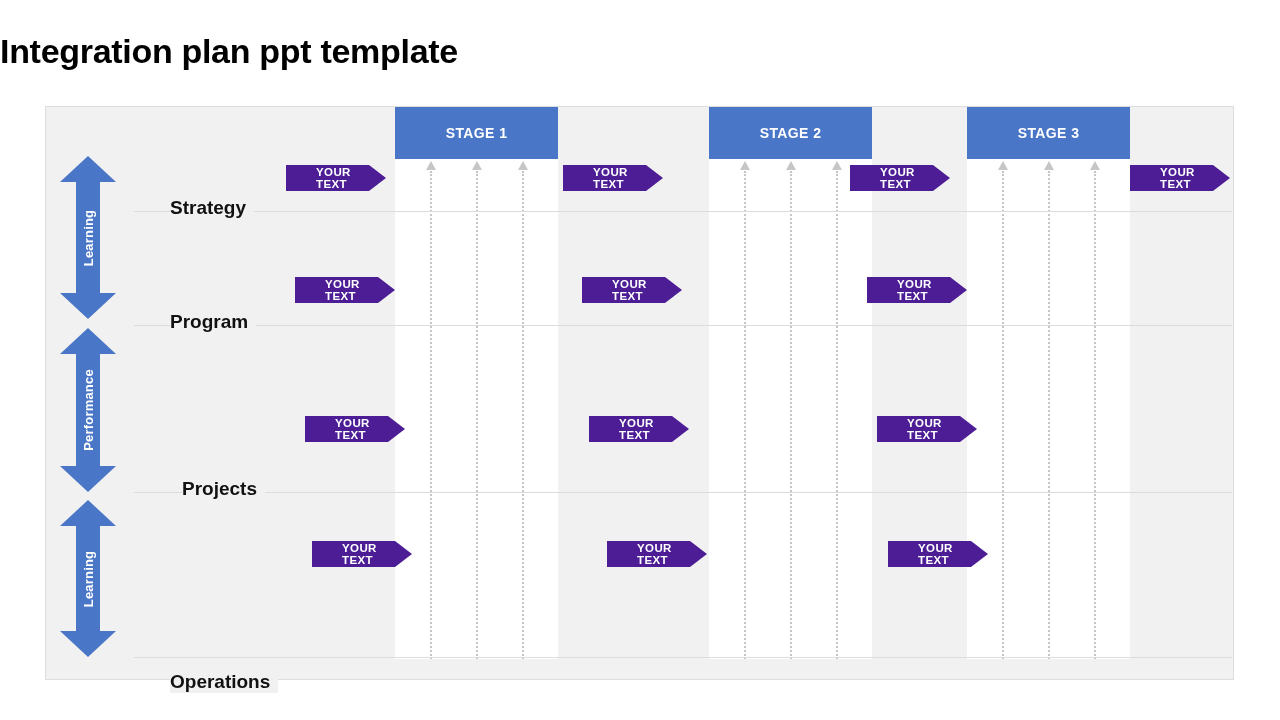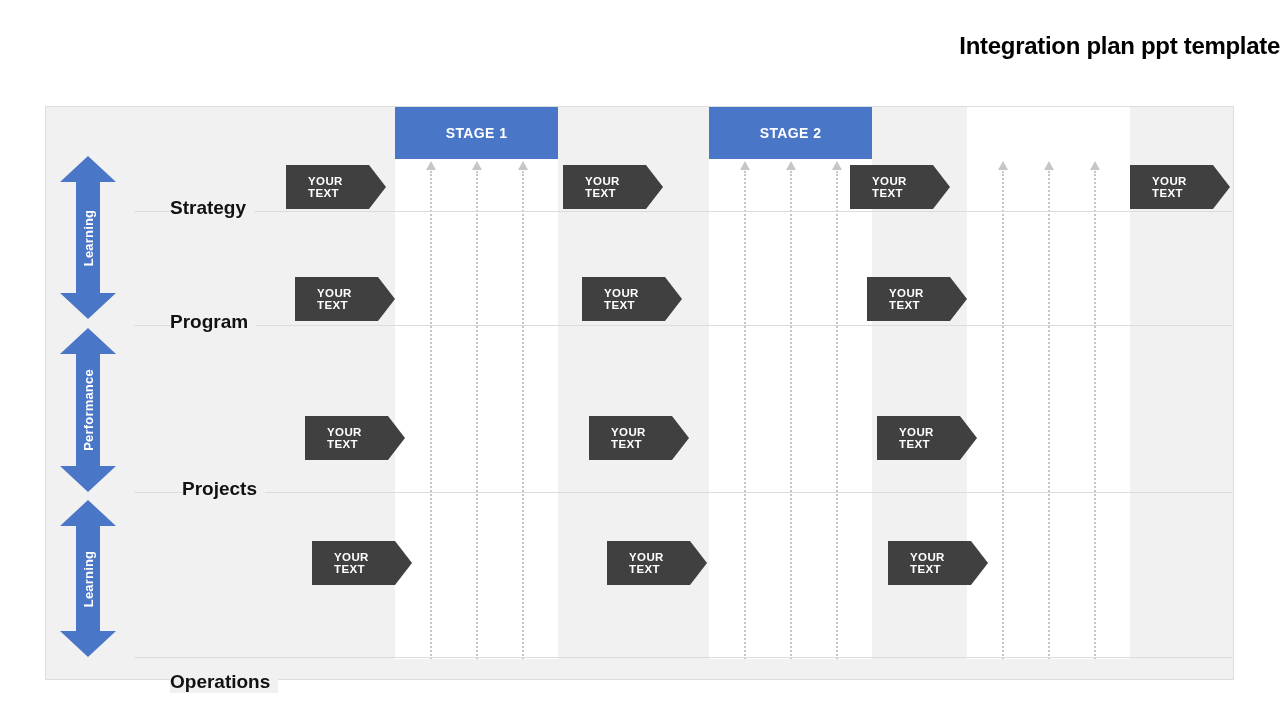--- a/index.html
+++ b/index.html
@@ -11,22 +11,22 @@
     background: #ffffff;
     font-family: "Liberation Sans", sans-serif;
     overflow: hidden;
   }
 
   #page-title {
     position: absolute;
     left: 0;
     top: 32px;
     width: 1280px;
-    text-align: right;
-    font-size: 24px;
+    text-align: left;
+    font-size: 34px;
     font-weight: bold;
     color: #000000;
     letter-spacing: -0.3px;
   }
 
   
   #canvas {
     position: absolute;
     left: 45px;
     top: 106px;
@@ -148,29 +148,29 @@
     color: #ffffff;
     font-size: 13px;
     font-weight: bold;
     white-space: nowrap;
     letter-spacing: 0.2px;
   }
 
   
   .tag {
     position: absolute;
-    height: 44px;
-    background: #404040;
+    height: 26px;
+    background: #4c1d95;
     color: #ffffff;
     font-size: 11.5px;
     font-weight: bold;
     letter-spacing: 0.4px;
     display: flex;
     align-items: center;
-    padding-left: 22px;
+    padding-left: 30px;
     padding-right: 24px;
     clip-path: polygon(0 0, calc(100% - 17px) 0, 100% 50%, calc(100% - 17px) 100%, 0 100%);
   }
 </style>
 </head>
 <body>
 
 <div id="page-title">Integration plan ppt template</div>
 
 <div id="canvas">
@@ -201,20 +201,21 @@
 
   <div class="stage-col s3">
     <div class="dotted-col">
       <div class="dline a"></div>
       <div class="dhead a"></div>
       <div class="dline b"></div>
       <div class="dhead b"></div>
       <div class="dline c"></div>
       <div class="dhead c"></div>
     </div>
+    <div class="stage-head">STAGE 3</div>
   </div>
 
   <div class="row-line" style="top:104px;"></div>
   <div class="row-line" style="top:218px;"></div>
   <div class="row-line" style="top:385px;"></div>
   <div class="row-line" style="top:550px;"></div>
 
   <div class="row-label" style="left:124px; top:90px;">Strategy</div>
   <div class="row-label" style="left:124px; top:204px;">Program</div>
   <div class="row-label" style="left:124px; top:371px;margin-left:12px;">Projects</div>

